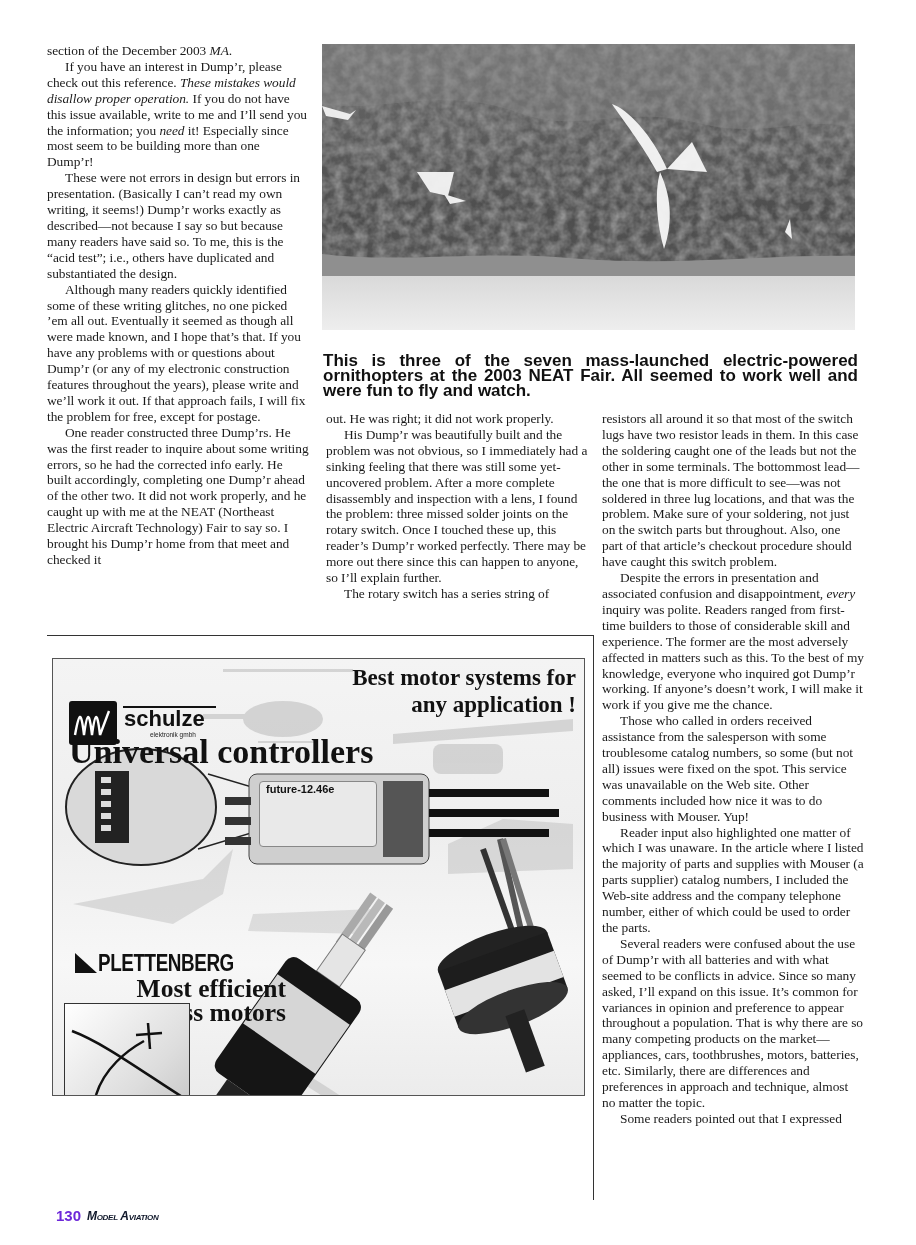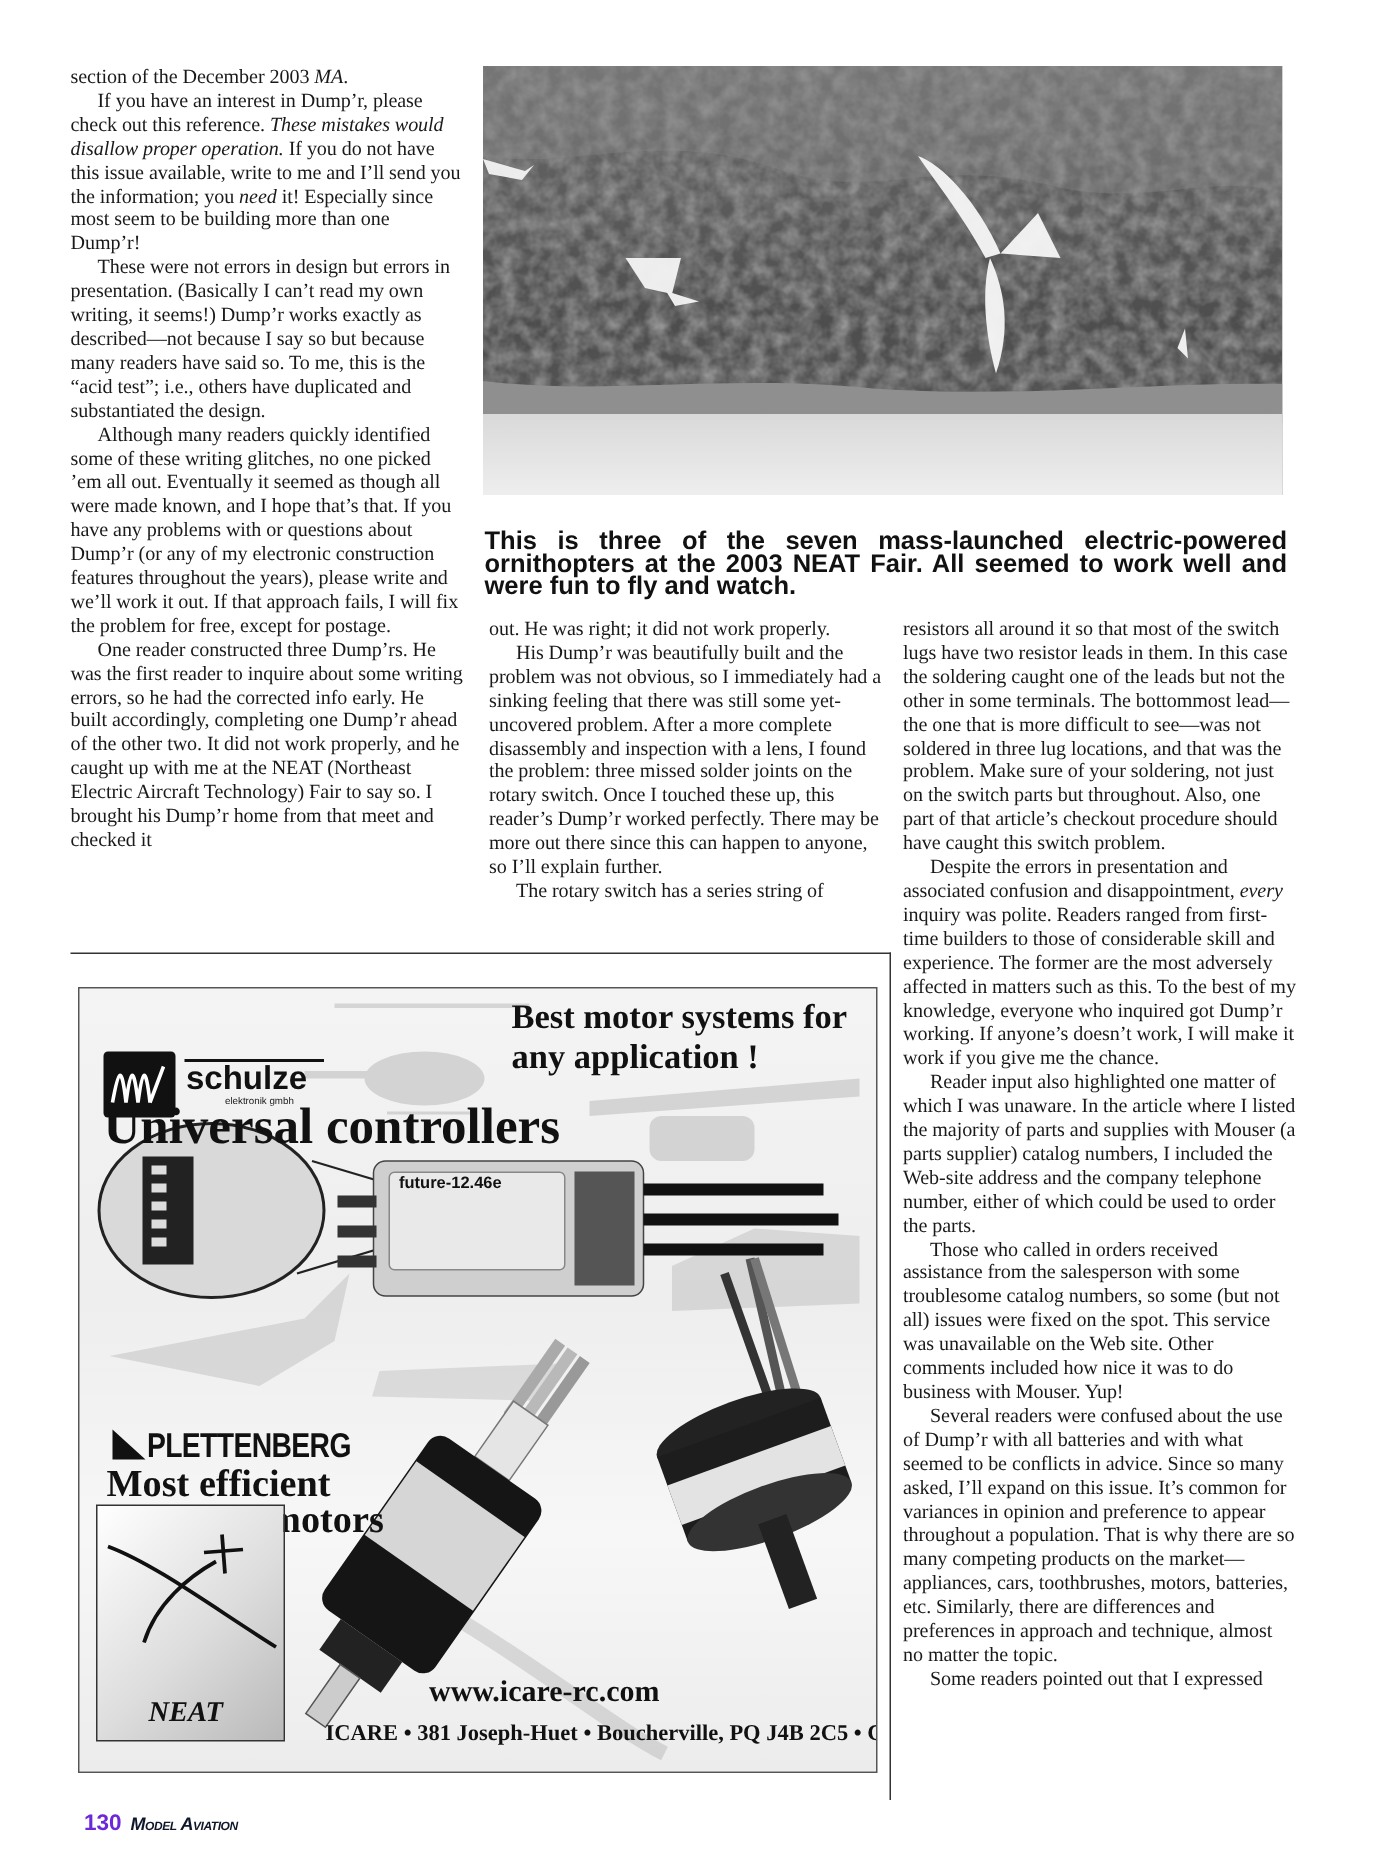--- a/index.html
+++ b/index.html
@@ -17,22 +17,22 @@
 
   
   #photo { position: absolute; left: 322px; top: 44px; width: 533px; height: 286px; overflow: hidden; background: #cfcfcf; }
   #caption { position: absolute; left: 323px; top: 353px; width: 535px; font-family: "Liberation Sans", "DejaVu Sans", sans-serif; font-weight: bold; font-size: 17px; line-height: 15px; text-align: justify; color: #111; }
 
   
   .rule-h { position: absolute; left: 47px; top: 635px; width: 547px; height: 1px; background: #333; }
   .rule-v { position: absolute; left: 593px; top: 635px; width: 1px; height: 565px; background: #333; }
 
   
-  #ad { position: absolute; left: 52px; top: 658px; width: 533px; height: 524px; border: 1px solid #555; overflow: hidden;
-        background: linear-gradient(180deg, #f4f4f4 0%, #eeeeee 40%, #f7f7f7 70%, #ececec 100%); }
+  #ad { position: absolute; left: 52px; top: 658px; width: 533px; height: 438px; border: 1px solid #555; overflow: hidden;
+        background: linear-gradient(180deg, #f4f4f4 0%, #eeeeee 40%, #f7f7f7 70%, #ececec 100%); text-align: right; }
   #ad svg.bg { position: absolute; left: 0; top: 0; }
   .ad-headline { position: absolute; font-family: "Liberation Serif", "DejaVu Serif", serif; font-weight: bold; color: #111; }
   #ad-best { left: 288px; top: 5px; width: 235px; font-size: 23px; line-height: 27px; }
   #ad-universal { left: 16px; top: 78px; font-size: 34px; line-height: 30px; }
   #ad-most { left: 18px; top: 318px; font-size: 25.5px; line-height: 24px; }
   #ad-url { left: 233px; top: 452px; font-size: 20px; line-height: 34px; }
   #ad-address { left: 164px; top: 490px; font-size: 15px; line-height: 14px; white-space: nowrap; }
   #ad-phone { left: 70px; top: 509px; font-size: 11.2px; line-height: 14px; white-space: nowrap; }
 
   #schulze-logo { position: absolute; left: 16px; top: 42px; width: 48px; height: 44px; background: #111; border-radius: 3px; }
@@ -109,22 +109,22 @@
 <div id="caption">This is three of the seven mass-launched electric-powered ornithopters at the 2003 NEAT Fair. All seemed to work well and were fun to fly and watch.</div>
 
 <div id="col2" class="col">
     <p class="noindent"><span>out. He was right; it did not work properly.</span></p>
     <p><span>His Dump’r was beautifully built and the problem was not obvious, so I immediately had a sinking feeling that there was still some yet-uncovered problem. After a more complete disassembly and inspection with a lens, I found the problem: three missed solder joints on the rotary switch. Once I touched these up, this reader’s Dump’r worked perfectly. There may be more out there since this can happen to anyone, so I’ll explain further.</span></p>
     <p><span>The rotary switch has a series string of</span></p>
   </div>
 <div id="col3" class="col">
     <p class="noindent"><span>resistors all around it so that most of the switch lugs have two resistor leads in them. In this case the soldering caught one of the leads but not the other in some terminals. The bottommost lead—the one that is more difficult to see—was not soldered in three lug locations, and that was the problem. Make sure of your soldering, not just on the switch parts but throughout. Also, one part of that article’s checkout procedure should have caught this switch problem.</span></p>
     <p><span>Despite the errors in presentation and associated confusion and disappointment, </span><em>every</em><span> inquiry was polite. Readers ranged from first-time builders to those of considerable skill and experience. The former are the most adversely affected in matters such as this. To the best of my knowledge, everyone who inquired got Dump’r working. If anyone’s doesn’t work, I will make it work if you give me the chance.</span></p>
+    <p><span>Those who called in orders received assistance from the salesperson with some troublesome catalog numbers, so some (but not all) issues were fixed on the spot. This service was unavailable on the Web site. Other comments included how nice it was to do business with Mouser. Yup!</span></p>
     <p><span>Reader input also highlighted one matter of which I was unaware. In the article where I listed the majority of parts and supplies with Mouser (a parts supplier) catalog numbers, I included the Web-site address and the company telephone number, either of which could be used to order the parts.</span></p>
-    <p><span>Those who called in orders received assistance from the salesperson with some troublesome catalog numbers, so some (but not all) issues were fixed on the spot. This service was unavailable on the Web site. Other comments included how nice it was to do business with Mouser. Yup!</span></p>
     <p><span>Several readers were confused about the use of Dump’r with all batteries and with what seemed to be conflicts in advice. Since so many asked, I’ll expand on this issue. It’s common for variances in opinion and preference to appear throughout a population. That is why there are so many competing products on the market—appliances, cars, toothbrushes, motors, batteries, etc. Similarly, there are differences and preferences in approach and technique, almost no matter the topic.</span></p>
     <p><span>Some readers pointed out that I expressed</span></p>
   </div>
 
 <div class="rule-h"></div>
 <div class="rule-v"></div>
 
 <div id="ad">
   <svg class="bg" width="533" height="530" viewBox="0 0 533 530">
 

